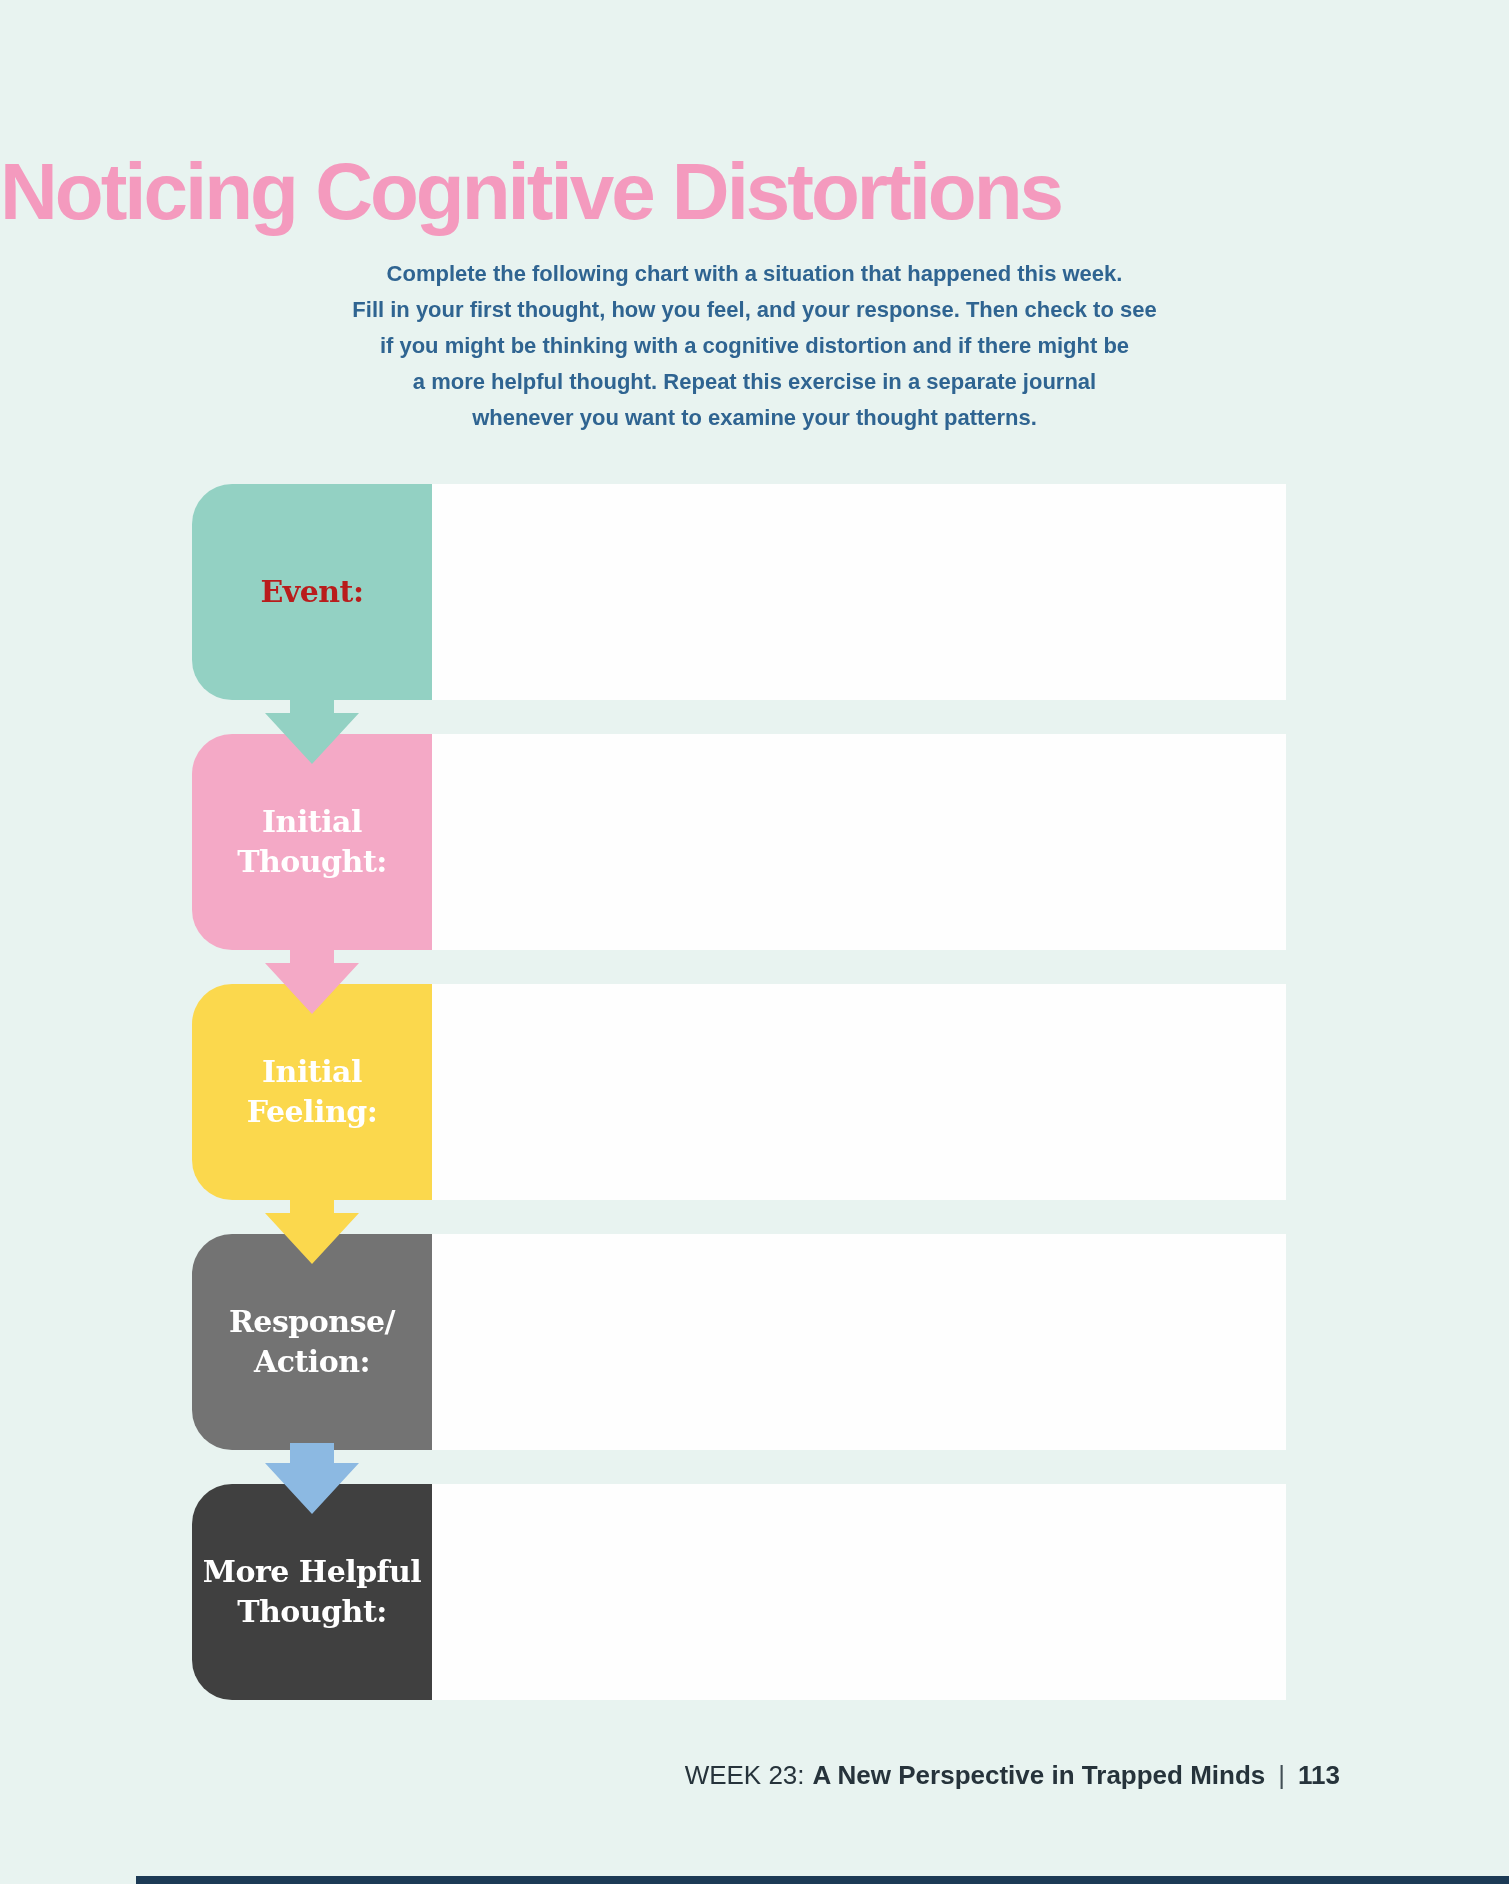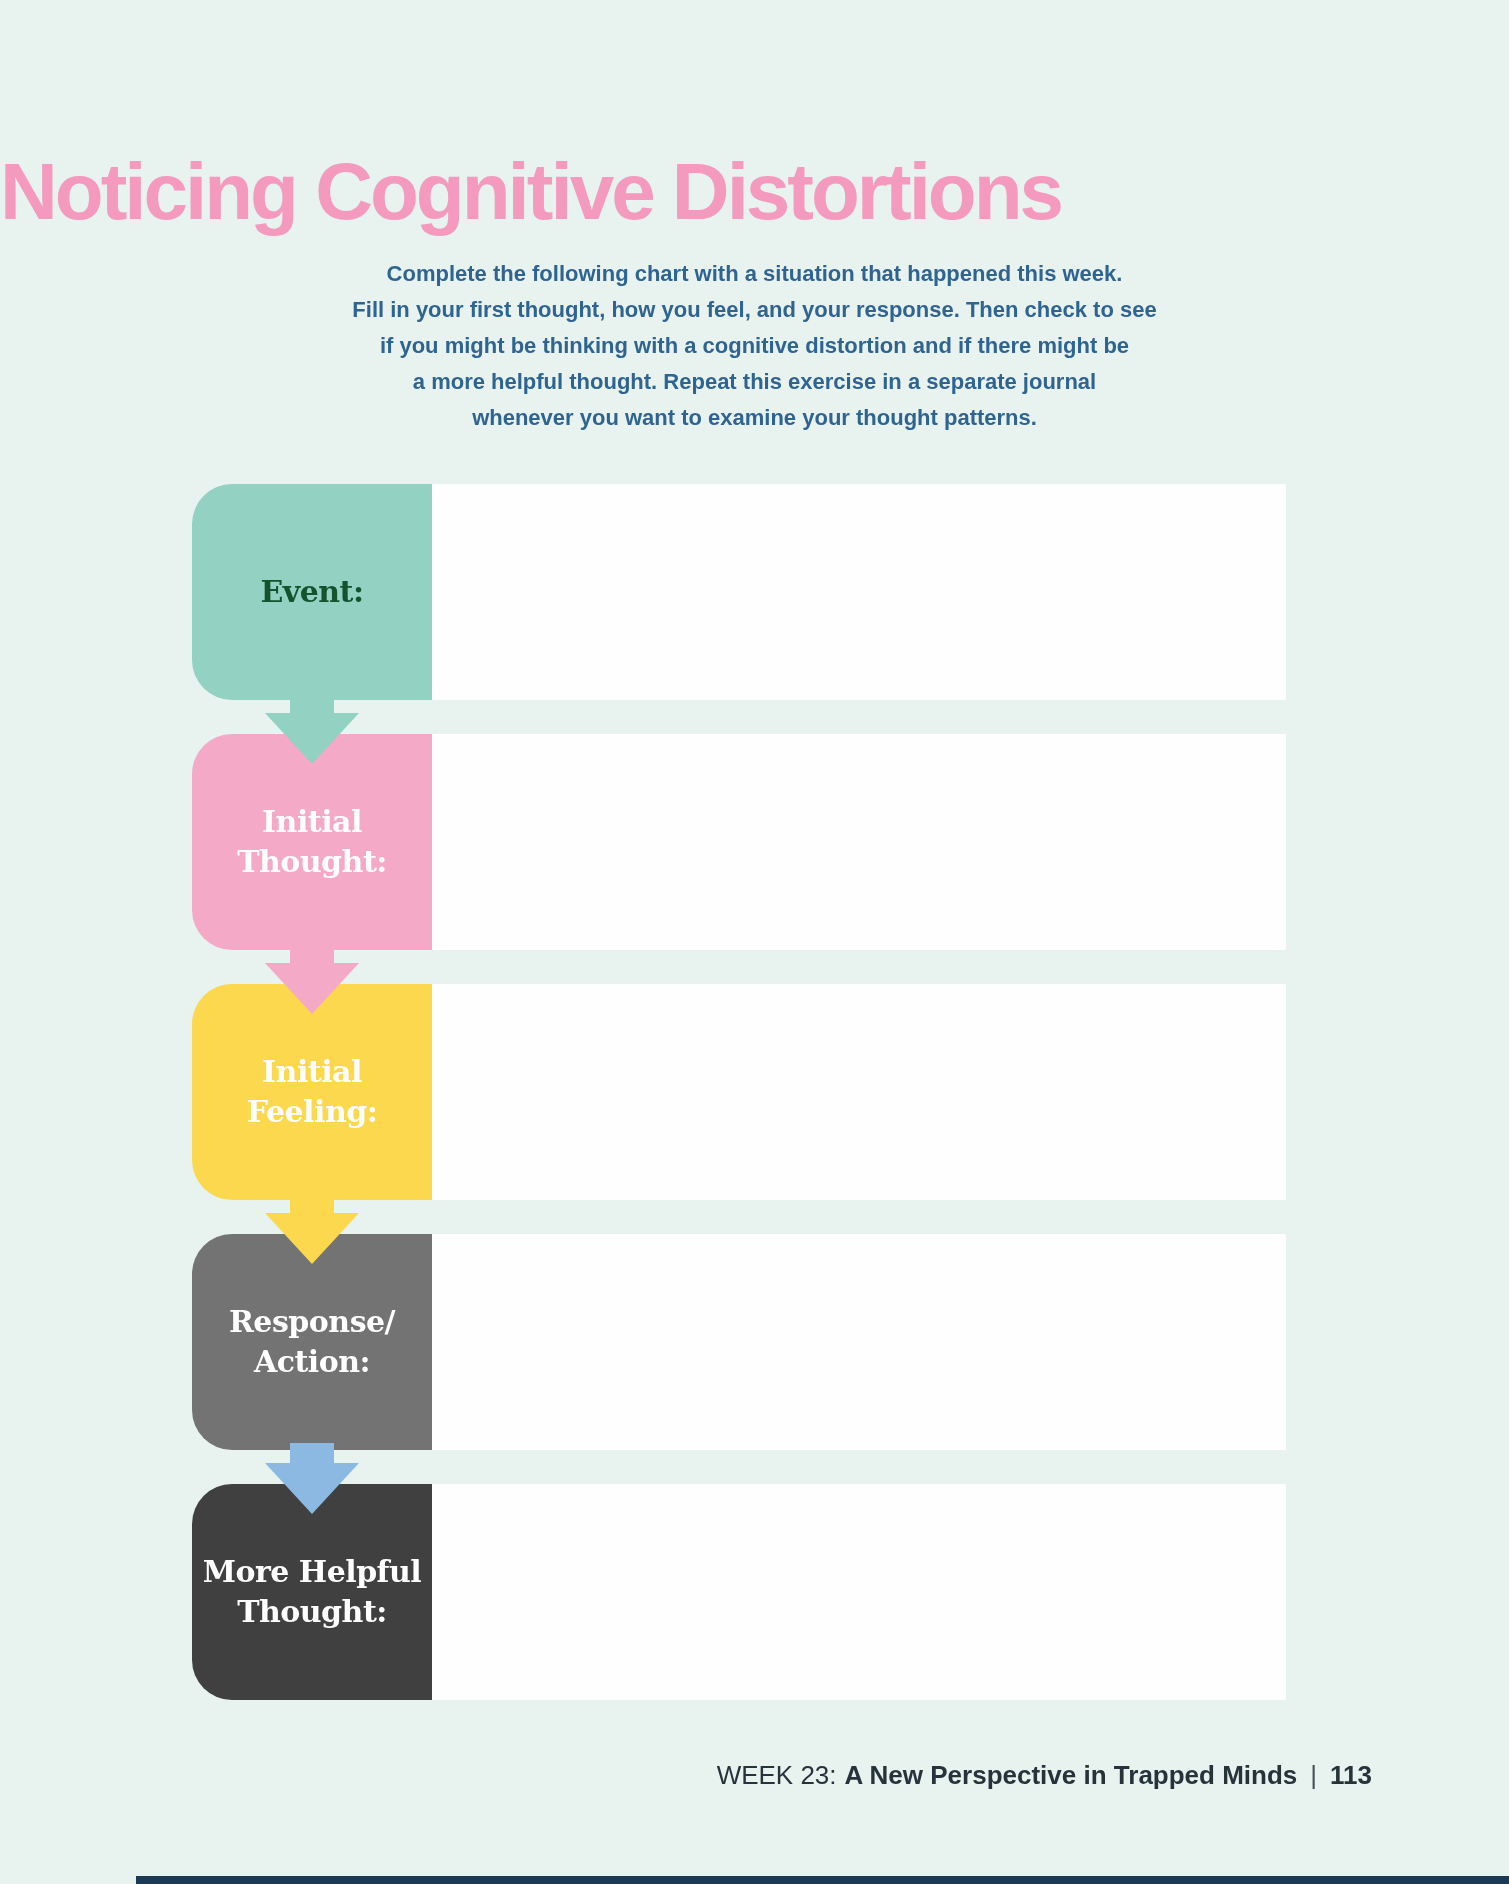--- a/index.html
+++ b/index.html
@@ -46,21 +46,20 @@
   }
   .arrow {
     position: absolute; left: 73px; top: 209px;
     width: 94px; height: 71px; z-index: 1; display: block;
   }
 
   .footer {
     position: absolute; top: 1760px; left: 0; width: 1340px;
     text-align: right; font-size: 26px; color: #26333b;
     white-space: nowrap;
-    padding-left: 32px;
   }
   .footer .week { font-weight: 400; }
   .footer .chapter { font-weight: 700; margin-left: 8px; }
   .footer .sep { font-weight: 300; margin: 0 13px; opacity: 0.85; }
   .footer .pagenum { font-weight: 700; }
 
   .bottom-bar {
     position: absolute; left: 136px; right: 0; bottom: 0;
     height: 8px; background: #1c3a55;
   }
@@ -72,21 +71,21 @@
   <h1 class="title" style="color: rgb(244, 154, 190);">Noticing Cognitive Distortions</h1>
   <p class="instructions" style="color: rgb(47, 100, 145);">Complete the following chart with a situation that happened this week.
 Fill in your first thought, how you feel, and your response. Then check to see
 if you might be thinking with a cognitive distortion and if there might be
 a more helpful thought. Repeat this exercise in a separate journal
 whenever you want to examine your thought patterns.</p>
 
   <div class="flow" id="flow-chart">
       <div class="row">
     <div class="write-box" style="background: rgb(254, 254, 254);"></div>
-    <div class="label-box" style="background: rgb(147, 209, 195); color: #14532d;">Event:</div>
+    <div class="label-box" style="background: rgb(147, 209, 195); color: #b91c1c;">Event:</div>
     <svg class="arrow" viewBox="0 0 94 71" xmlns="http://www.w3.org/2000/svg">
       <polygon points="25,0 69,0 69,20 94,20 47,71 0,20 25,20" fill="#93d1c3"></polygon>
     </svg>
   </div>
       <div class="row">
     <div class="write-box" style="background: rgb(254, 254, 254);"></div>
     <div class="label-box" style="background: rgb(244, 169, 198); color: rgb(255, 255, 255);">Initial
 Thought:</div>
     <svg class="arrow" viewBox="0 0 94 71" xmlns="http://www.w3.org/2000/svg">
       <polygon points="25,0 69,0 69,20 94,20 47,71 0,20 25,20" fill="#f4a9c6"></polygon>

